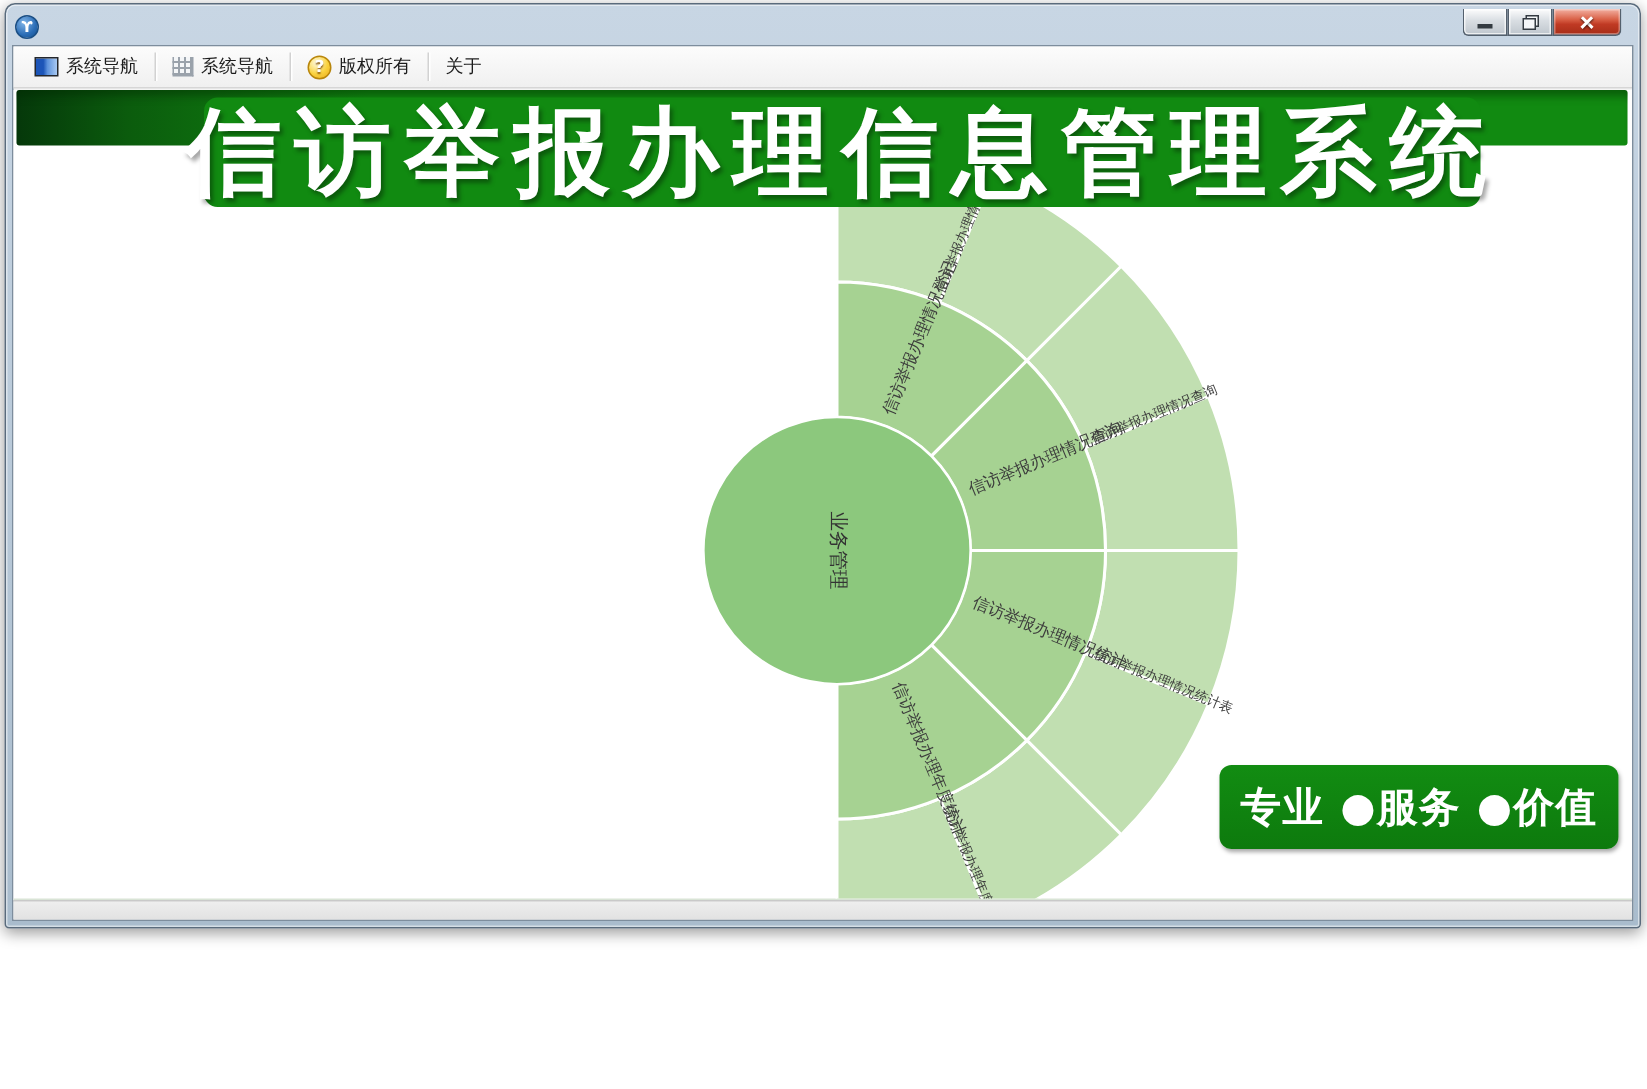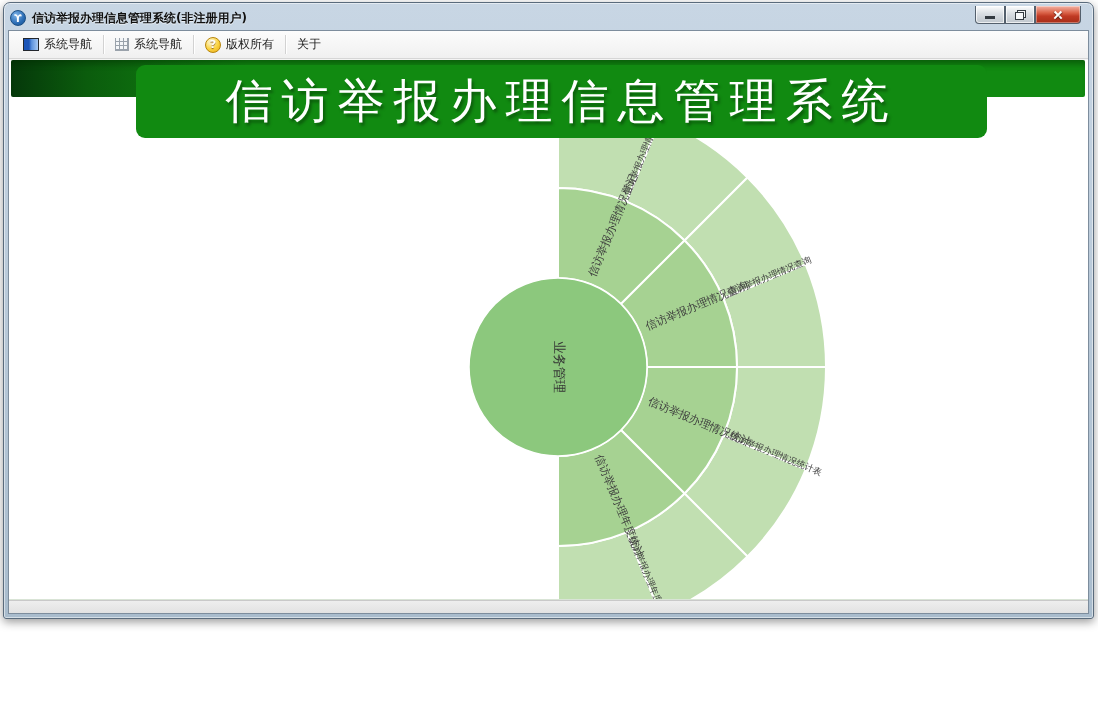--- a/index.html
+++ b/index.html
@@ -62,21 +62,21 @@
   .statusbar { position:absolute; left:0; right:0; bottom:0; height:13px;
                background:linear-gradient(180deg,#eeeeee,#e2e2e2); border-top:1px solid #c9c9c9; }
 
   
   .banner-bar { position:absolute; left:2px; right:3px; top:0; height:37px; z-index:2;
       background:linear-gradient(90deg,#05380a 0%,#0b5c0d 7%,#118a11 22%,#118a11 100%);
       box-shadow:inset 0 8px 6px -4px rgba(0,40,0,.45); border-radius:2px; }
   .banner-box { position:absolute; left:127px; top:5px; width:851px; height:73px; z-index:3;
       background:#118a11; border-radius:9px;
       display:flex; align-items:center; justify-content:center; }
-  .banner-title { font-size:47px; font-weight:normal; color:#ffffff; letter-spacing:9px;
+  .banner-title { font-size:64px; font-weight:bold; color:#ffffff; letter-spacing:9px;
       white-space:nowrap; text-shadow:2px 3px 3px rgba(0,0,0,.35); }
 
   
   svg.sunburst { position:absolute; left:0; top:0; width:1081px; height:545px; z-index:1; }
   svg.sunburst text { font-family:"DejaVu Sans","Liberation Sans",sans-serif; }
 
   
   .badge-copyright { position:absolute; left:22px; top:474px; z-index:4;
       background:linear-gradient(180deg,#128c12,#0d7a0d); color:#fff; font-size:15px;
       padding:6px 12px 7px; border-radius:5px; white-space:nowrap;
@@ -86,21 +86,20 @@
       font-weight:bold; padding:10px 14px; border-radius:8px; white-space:nowrap;
       box-shadow:1px 2px 3px rgba(0,0,0,.35); letter-spacing:1px; }
 </style>
 </head>
 <body>
 
 <div class="window">
 
   <div class="titlebar">
     <span class="app-icon">ϒ</span>
-    <span class="title-text">信访举报办理信息管理系统(非注册用户)</span>
   </div>
 
   <div class="win-controls">
     <div class="win-btn first">
         <span class="glyph-min"></span>
       </div>
     <div class="win-btn">
         <span class="glyph-restore"></span>
       </div>
     <div class="win-btn close">
@@ -153,17 +152,18 @@
           <text transform="translate(719.9177135145881,236.2035650124584) rotate(-22.5)" font-size="9" fill="#3c3c3c">信访举报办理情况查询</text>
           <text transform="translate(638.6163146535948,344.12029293941373) rotate(22.5)" font-size="11" fill="#3c3c3c">信访举报办理情况统计</text>
           <text transform="translate(719.9177135145881,377.7964349875416) rotate(22.5)" font-size="9" fill="#3c3c3c">信访举报办理情况统计表</text>
           <text transform="translate(586.1202929394137,396.6163146535948) rotate(67.5)" font-size="11" fill="#3c3c3c">信访举报办理年度统计</text>
           <text transform="translate(619.7964349875416,477.91771351458806) rotate(67.5)" font-size="9" fill="#3c3c3c">信访举报办理年度统计表</text>
         </svg>
       <div class="banner-bar"></div>
       <div class="banner-box">
         <span class="banner-title">信访举报办理信息管理系统</span>
       </div>
+      <div class="badge-slogan">专业 ●服务 ●价值</div>
     </div>
 
     <div class="statusbar"></div>
   </div>
 </div>
 
 </body></html>

